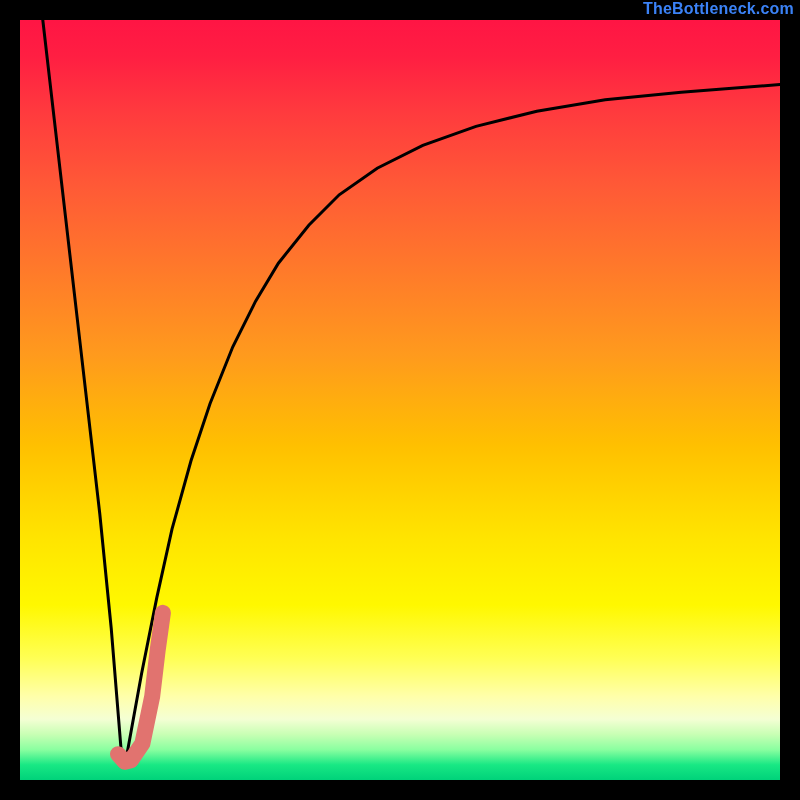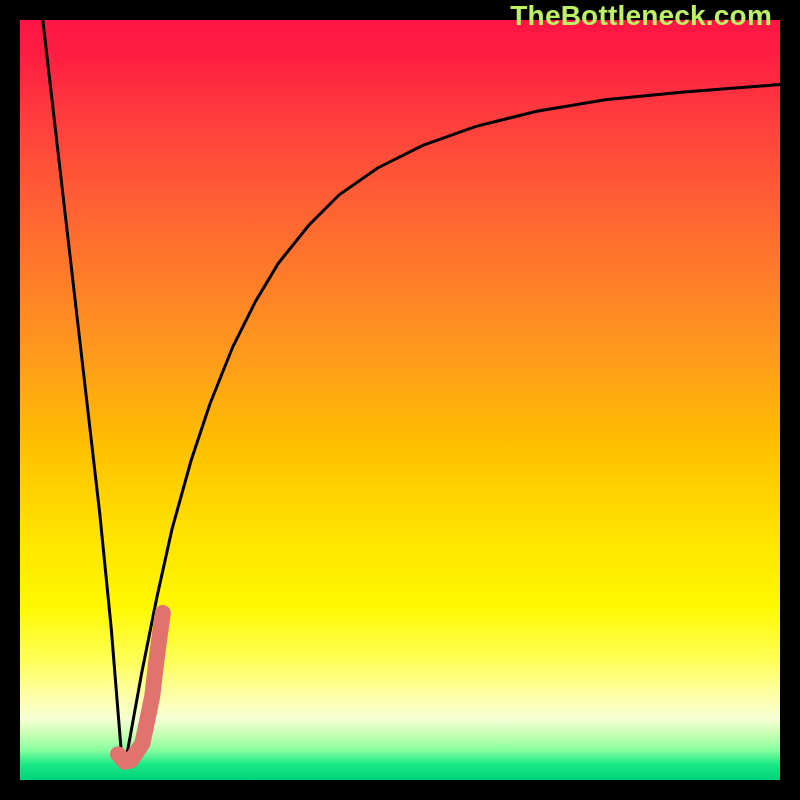--- a/index.html
+++ b/index.html
@@ -49,25 +49,25 @@
       #00d27a 100%
     );
   }
   .curves {
     position: absolute;
     inset: 0;
   }
   .watermark {
     position: absolute;
     top: 0;
-    right: 28px;
+    right: 6px;
     font-family: Arial, Helvetica, sans-serif;
-    font-size: 28px;
+    font-size: 16px;
     font-weight: 600;
-    color: #bef264;
+    color: #3b82f6;
     letter-spacing: 0.2px;
     user-select: none;
   }
 </style>
 </head>
 <body>
 
 <div class="frame">
   <div class="plot">
     <div class="gradient"></div>

